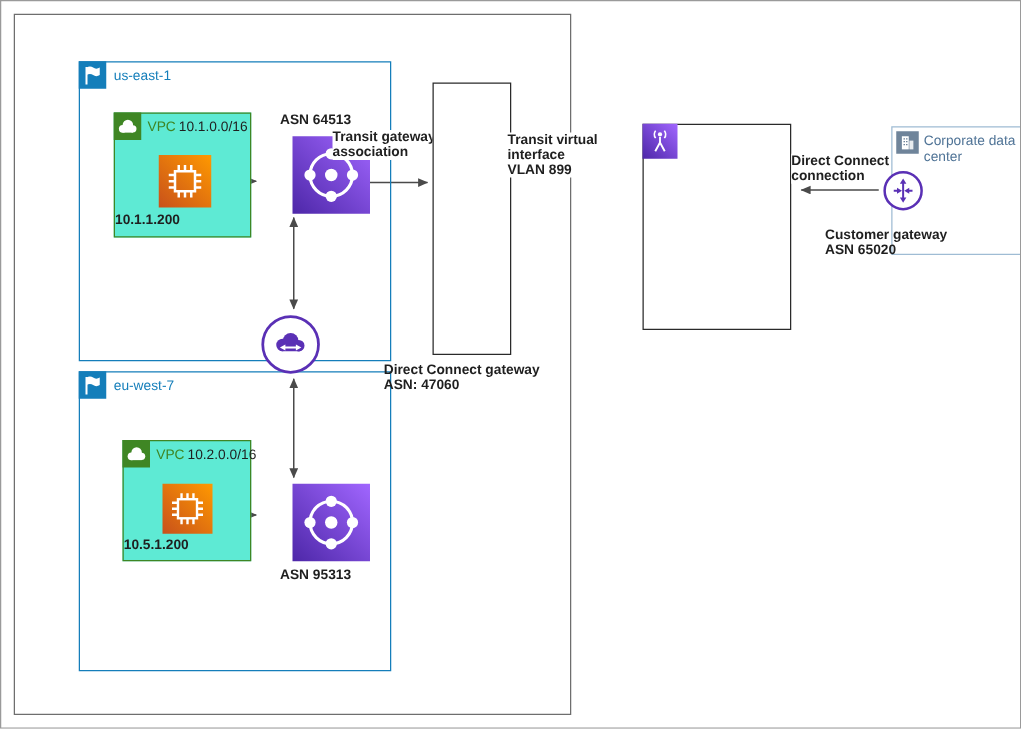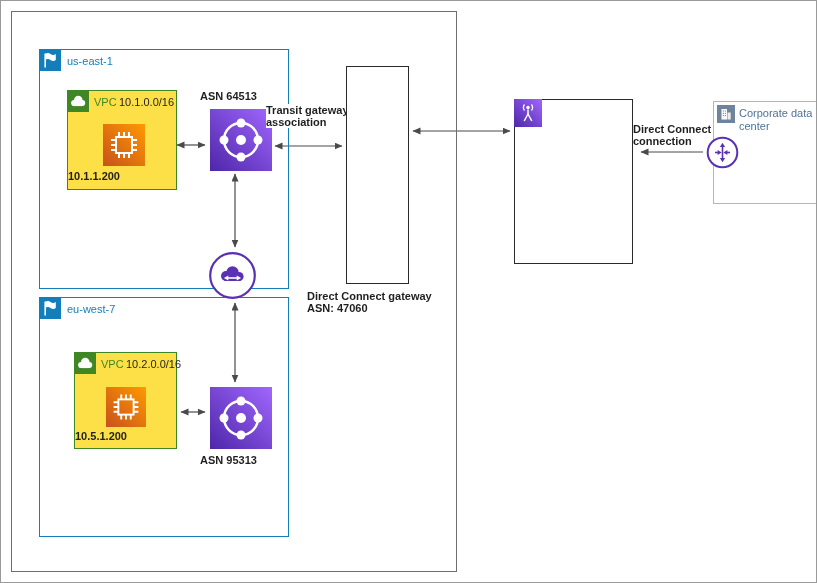--- a/index.html
+++ b/index.html
@@ -5,25 +5,25 @@
   * { margin:0; padding:0; box-sizing:border-box; }
   html,body { background:#ffffff; }
   body { font-family:"Liberation Sans", sans-serif; }
   .canvas { position:relative; width:817px; height:583px; background:#fff;
             border:1px solid #9a9a9a; overflow:hidden; font-size:11px; color:#1f1f1f; }
   .abs { position:absolute; }
   .wires { position:absolute; left:0; top:0; width:817px; height:583px; pointer-events:none; }
 
   .aws-cloud { left:10px; top:10px; width:446px; height:561px; border:1px solid #6e6e6e; background:transparent; }
 
-  .region { width:250px; height:240px; border:1px solid #147EBA; background:transparent; }
+  .region { width:250px; height:240px; border:1px solid #147EBA; background:transparent;margin-left:24px; }
   .region-flag { left:-1px; top:-1px; width:22px; height:22px; background:#147EBA; }
   .region-name { left:27px; top:5px; color:#147EBA; white-space:nowrap; }
 
-  .vpc-box { border:1px solid #3F8624; background:#fde047; }
+  .vpc-box { border:1px solid #3F8624; background:#5eead4; }
   .vpc-icon { left:-1px; top:-1px; width:22px; height:22px; background:#3F8624; }
   .vpc-label { color:#3F8624; white-space:nowrap; }
   .plain-label { white-space:nowrap;text-align:center; }
 
   .ec2-icon { background:linear-gradient(45deg,#C8511B,#FF9900); }
   .tgw-icon { width:62px; height:62px; background:linear-gradient(45deg,#4D27A8,#A166FF); }
   .dx-icon  { width:28px; height:28px; background:linear-gradient(45deg,#4D27A8,#A166FF); z-index:3; }
   .bldg-icon{ width:18px; height:18px; background:#6f849a; }
 
   .plain-rect { border:1px solid #2a2a2a; background:#fff; }
@@ -165,20 +165,24 @@
     <span class="line">Transit gateway</span>
     <span class="line">association</span>
   </div>
 
   <div class="abs plain-rect" style="left:345px; top:65px; width:63px; height:218px;"></div>
   <div class="abs lbl" style="left:306px; top:289px; width:141px;">
     <span class="line">Direct Connect gateway</span>
     <span class="line">ASN: 47060</span>
   </div>
 
+  <div class="abs lbl lbl-bg" style="left:405px; top:105px; width:106px;">
+    <span class="line">Transit virtual interface</span>
+    <span class="line">VLAN 899</span>
+  </div>
 
   <div class="abs plain-rect" style="left:513px; top:98px; width:119px; height:165px;"></div>
   <div class="abs dx-icon" style="left:513px; top:98px;">
     <svg viewBox="0 0 28 28" width="28" height="28">
       <circle cx="14" cy="8.5" r="1.7" fill="#fff"></circle>
       <path d="M14 10.5 V16" stroke="#fff" stroke-width="1.5"></path>
       <path d="M10.2 22 L14 15 L17.8 22" fill="none" stroke="#fff" stroke-width="1.5"></path>
       <path d="M10.5 5.5 Q8.3 8.5 10.5 11.5" fill="none" stroke="#fff" stroke-width="1.3"></path>
       <path d="M17.5 5.5 Q19.7 8.5 17.5 11.5" fill="none" stroke="#fff" stroke-width="1.3"></path>
     </svg>
@@ -208,14 +212,18 @@
       <circle cx="16.5" cy="16.5" r="14.8" fill="#fff" stroke="#5A30B5" stroke-width="2"></circle>
       <path d="M16.5 10 V23" stroke="#5A30B5" stroke-width="1.6"></path>
       <path d="M16.5 6.8 l-2.6 4.2 h5.2 z" fill="#5A30B5"></path>
       <path d="M16.5 26.2 l-2.6 -4.2 h5.2 z" fill="#5A30B5"></path>
       <path d="M9 16.5 H12.5" stroke="#5A30B5" stroke-width="1.6"></path>
       <path d="M15.6 16.5 l-4 -2.4 v4.8 z" fill="#5A30B5"></path>
       <path d="M24 16.5 H20.5" stroke="#5A30B5" stroke-width="1.6"></path>
       <path d="M17.4 16.5 l4 -2.4 v4.8 z" fill="#5A30B5"></path>
     </svg>
   </div>
+  <div class="abs lbl" style="left:659px; top:181px; width:124px;">
+    <span class="line">Customer gateway</span>
+    <span class="line">ASN 65020</span>
+  </div>
 
 </div>
 
 </body></html>

